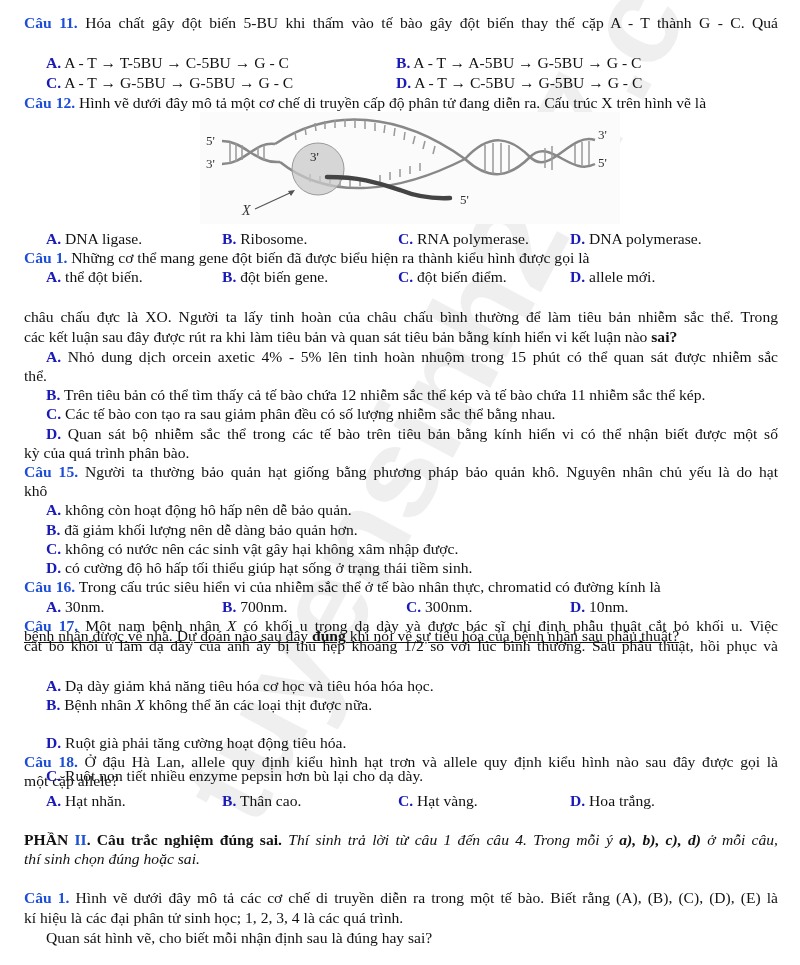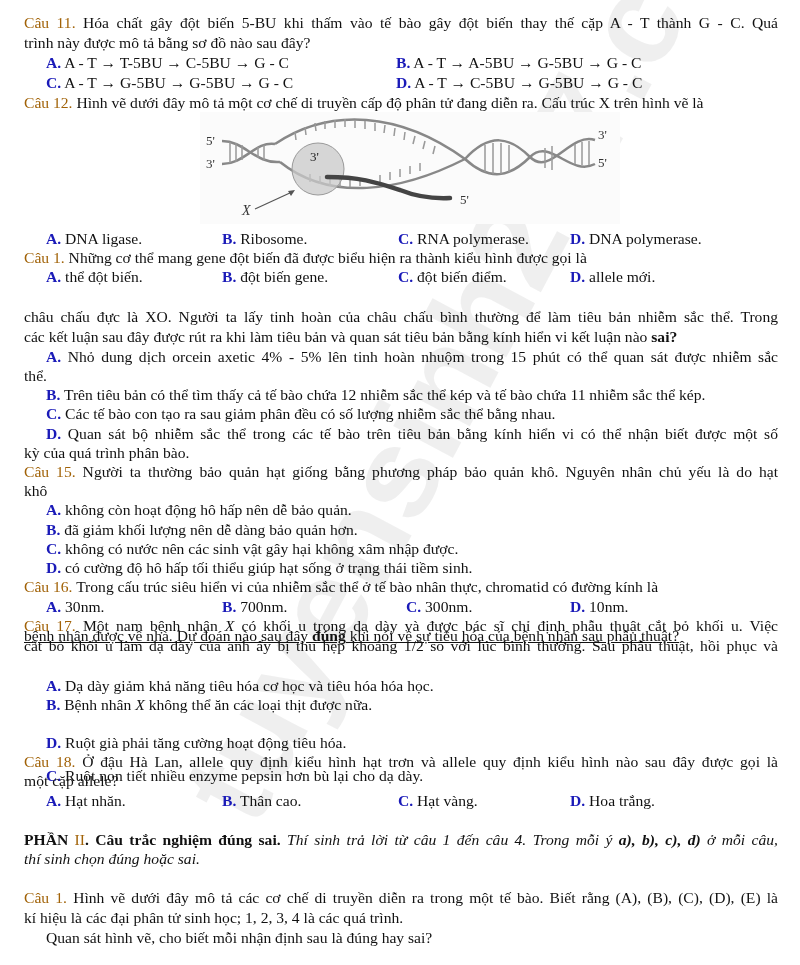--- a/index.html
+++ b/index.html
@@ -1,21 +1,21 @@
 <!DOCTYPE html>
 <html><head>
 <meta charset="utf-8">
 <style>
   html, body { margin:0; padding:0; background:#ffffff; }
   body { width:800px; height:965px; position:relative; overflow:hidden;
          font-family:"Liberation Serif","DejaVu Serif",serif; color:#111; }
   .page { position:absolute; left:0; top:0; width:800px; height:965px; }
   .line { position:absolute; left:24px; right:22px; font-size:15.6px; line-height:20px; white-space:nowrap; }
   .just { text-align:justify; text-align-last:justify; white-space:normal; }
-  .q { color:#a16207; font-weight:normal; }
+  .q { color:#1d4ed8; font-weight:bold; }
   .opt { color:#1a1ab8; font-weight:bold; }
   .b { font-weight:bold; }
   .i { font-style:italic; }
   .bi { font-weight:bold; font-style:italic; }
   .indent { left:46px; }
   .col { position:absolute; }
   .figure { position:absolute; left:200px; top:112px; width:420px; height:112px; }
   .watermark { position:absolute; left:0; top:0; width:800px; height:965px; pointer-events:none; }
 </style>
 </head>
@@ -23,21 +23,20 @@
 
 <div class="page">
 
   <svg class="watermark" viewBox="0 0 800 965">
     <text x="0" y="0" transform="translate(255,830) rotate(-62)" font-family="Liberation Sans, sans-serif" font-weight="bold" font-size="128" fill="#e2e2e2" fill-opacity="0.55">tuyensinh247.com</text>
   </svg>
 
   <div class="line just" style="top:13px;">
     <span class="q">Câu 11.</span><span> Hóa chất gây đột biến 5-BU khi thấm vào tế bào gây đột biến thay thế cặp A - T thành  G - C. Quá</span>
   </div>
-  <div class="line" style="top:33px;">trình này được mô tả bằng sơ đồ nào sau đây?</div>
   <div class="line" style="top:53px;">
     <span class="col" style="left:22px;"><span class="opt">A.</span><span> A - T → T-5BU → C-5BU → G - C</span></span>
     <span class="col" style="left:372px;"><span class="opt">B.</span><span> A - T → A-5BU → G-5BU → G - C</span></span>
   </div>
   <div class="line" style="top:73px;">
     <span class="col" style="left:22px;"><span class="opt">C.</span><span> A - T → G-5BU → G-5BU → G - C</span></span>
     <span class="col" style="left:372px;"><span class="opt">D.</span><span> A - T → C-5BU → G-5BU → G - C</span></span>
   </div>
 
   <div class="line" style="top:93px;">

